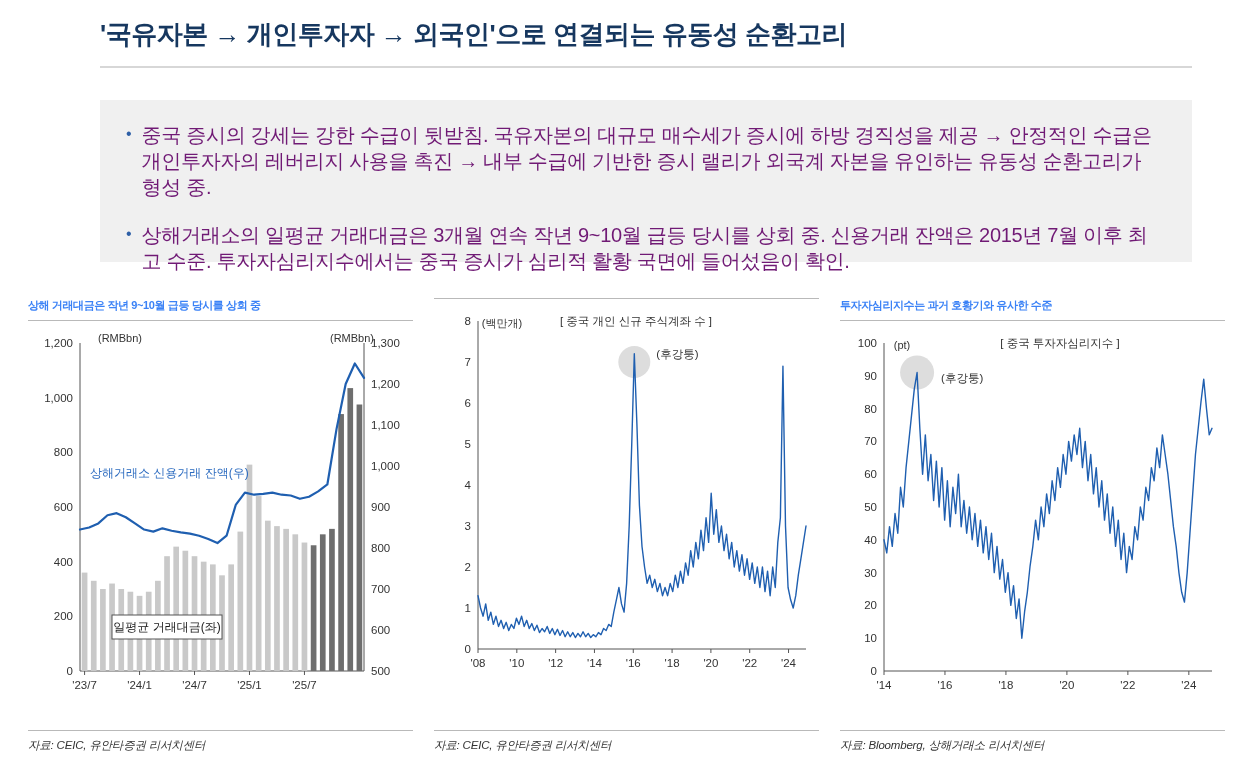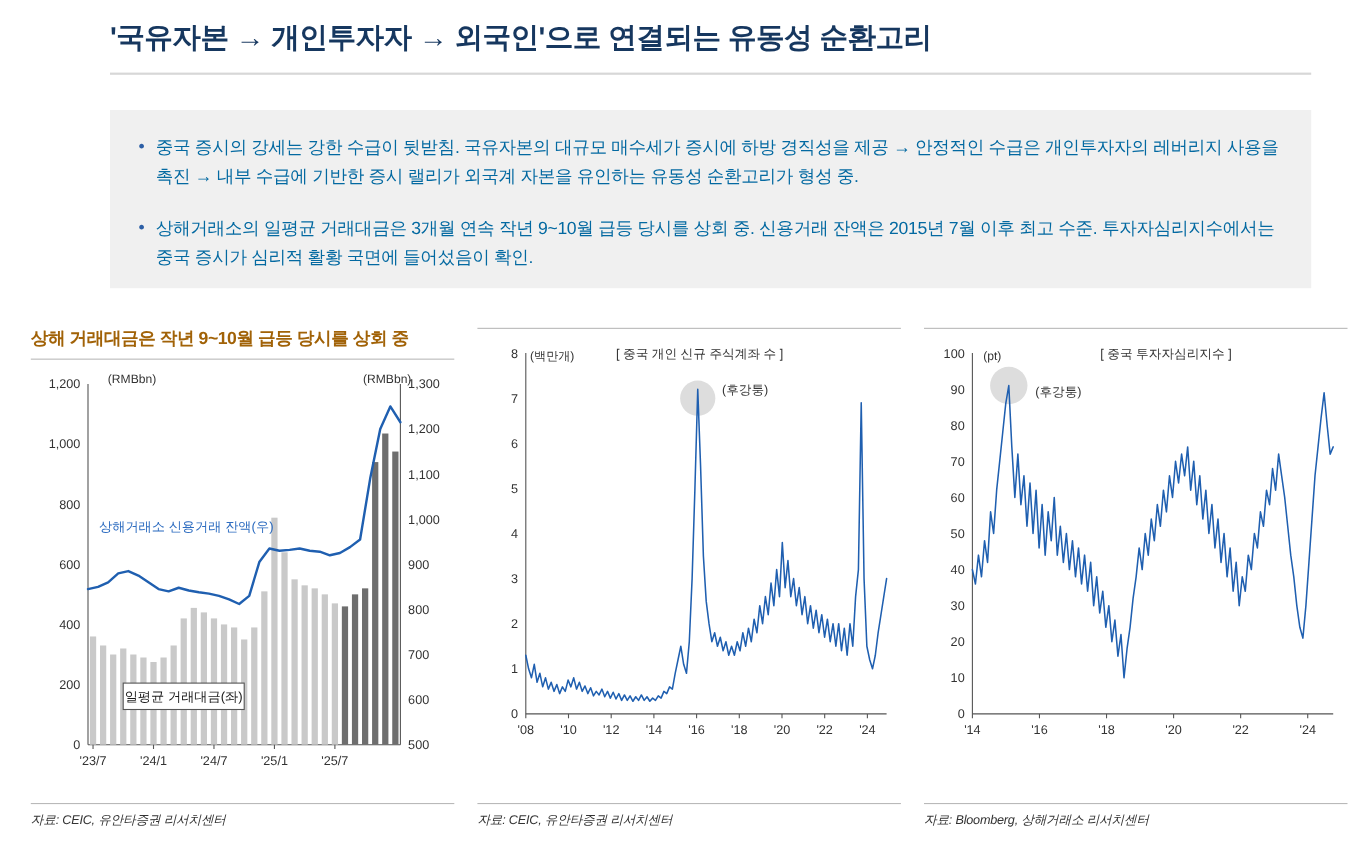--- a/index.html
+++ b/index.html
@@ -62,39 +62,39 @@
     margin-bottom: 22px;
   }
   .bullet-dot {
     color: #2d5fa6;
     font-size: 16px;
     line-height: 24px;
     margin-right: 10px;
     flex: 0 0 auto;
   }
   .bullet-text {
-    font-size: 16px;
+    font-size: 20px;
     line-height: 26px;
-    color: #0369a1;
+    color: #701a75;
     letter-spacing: -0.3px;
   }
   
   .panel {
     position: absolute;
     top: 298px;
     width: 385px;
   }
   .panel-1 { left: 28px; }
   .panel-2 { left: 434px; }
   .panel-3 { left: 840px; }
 
   .panel-title {
-    font-size: 16px;
+    font-size: 11px;
     font-weight: bold;
-    color: #a16207;
+    color: #3b82f6;
     letter-spacing: -0.4px;
     padding-bottom: 7px;
   }
   .panel-rule {
     width: 100%;
     height: 1px;
     background: #b9b9b9;
     margin-bottom: 6px;
   }
   .plot-wrap {
@@ -267,20 +267,21 @@
           <text x="315.715976331361" y="362" class="tick" text-anchor="middle">'22</text>
           <line x1="354.5325443786982" y1="344" x2="354.5325443786982" y2="348" stroke="#555"></line>
           <text x="354.5325443786982" y="362" class="tick" text-anchor="middle">'24</text>
         </svg>
     </div>
   </div>
   <div class="src-rule sr-2"></div>
   <div class="source src-2">자료: CEIC, 유안타증권 리서치센터</div>
 
   <div class="panel panel-3">
+    <div class="panel-title">투자자심리지수는 과거 호황기와 유사한 수준</div>
     <div class="panel-rule"></div>
     <div class="plot-wrap">
       <svg id="svg3" width="385" height="400" viewBox="0 0 385 400">
           <text x="62" y="22" class="unit" text-anchor="middle">(pt)</text>
           <text x="220" y="20" class="annot" text-anchor="middle">[ 중국 투자자심리지수 ]</text>
           <text x="37" y="348" class="tick" text-anchor="end">0</text>
           <text x="37" y="315.2" class="tick" text-anchor="end">10</text>
           <text x="37" y="282.4" class="tick" text-anchor="end">20</text>
           <text x="37" y="249.60000000000002" class="tick" text-anchor="end">30</text>
           <text x="37" y="216.79999999999998" class="tick" text-anchor="end">40</text>

